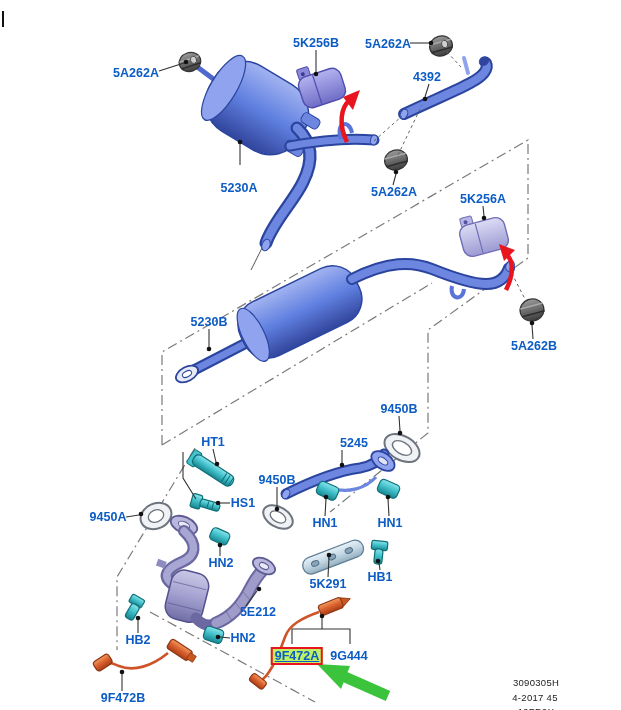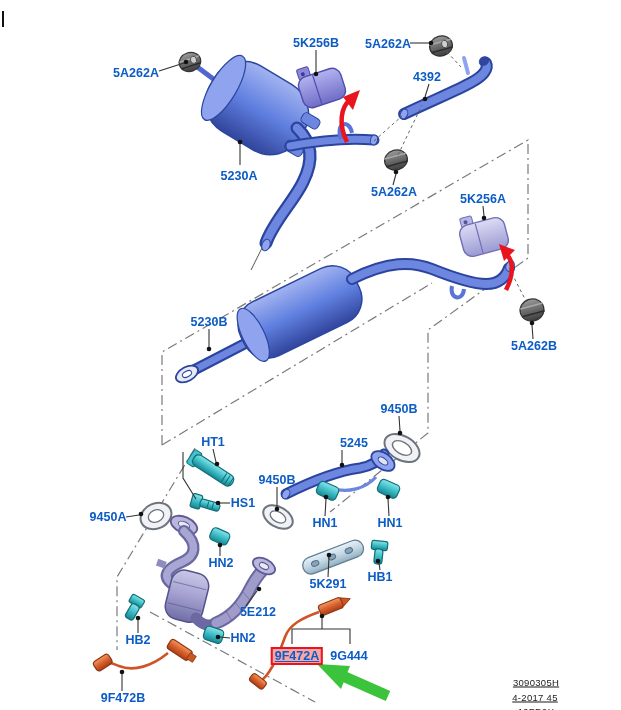--- a/index.html
+++ b/index.html
@@ -14,27 +14,27 @@
   }
   .stage svg{position:absolute;left:0;top:0;}
   .plabel{
     position:absolute;transform:translate(-50%,-50%);
     font:bold 12.5px "Liberation Sans",sans-serif;
     color:var(--label-blue);white-space:nowrap;z-index:5;
     background:rgba(255,255,255,.0);
   }
   .selected-box{
     border:2.5px solid var(--hl-red);
-    padding:0 2px;background:#fca5a5;
+    padding:0 2px;background:#bef264;
   }
   .selected-box span{color:var(--label-blue);text-decoration:underline;}
   .footer-line{
     position:absolute;transform:translate(-50%,-50%);
     font:9.5px "Liberation Sans",sans-serif;color:var(--ink);
-    white-space:nowrap;z-index:5;letter-spacing:.3px;text-decoration:underline;
+    white-space:nowrap;z-index:5;letter-spacing:.3px;
   }
 </style>
 </head>
 <body>
 
 <div class="stage">
 
 <svg width="621" height="710" viewBox="0 0 621 710">
   <defs>
     <linearGradient id="gBlue" x1="0" y1="0" x2="0" y2="1">
@@ -365,21 +365,21 @@
   <g>
     <line x1="388" y1="696" x2="345" y2="677" stroke="#3bc43b" stroke-width="11"></line>
     <polygon points="317,664 350,666 341,689" fill="#3bc43b"></polygon>
   </g>
 </svg>
 
   <div class="plabel" style="left:136px;top:73px">5A262A</div>
   <div class="plabel" style="left:316px;top:43px">5K256B</div>
   <div class="plabel" style="left:388px;top:44px">5A262A</div>
   <div class="plabel" style="left:427px;top:77px">4392</div>
-  <div class="plabel" style="left:239px;top:176px">5230A</div>
+  <div class="plabel" style="left:239px;top:188px">5230A</div>
   <div class="plabel" style="left:394px;top:192px">5A262A</div>
   <div class="plabel" style="left:483px;top:199px">5K256A</div>
   <div class="plabel" style="left:534px;top:346px">5A262B</div>
   <div class="plabel" style="left:209px;top:322px">5230B</div>
   <div class="plabel" style="left:399px;top:409px">9450B</div>
   <div class="plabel" style="left:213px;top:442px">HT1</div>
   <div class="plabel" style="left:354px;top:443px">5245</div>
   <div class="plabel" style="left:277px;top:480px">9450B</div>
   <div class="plabel" style="left:243px;top:503px">HS1</div>
   <div class="plabel" style="left:108px;top:517px">9450A</div>

